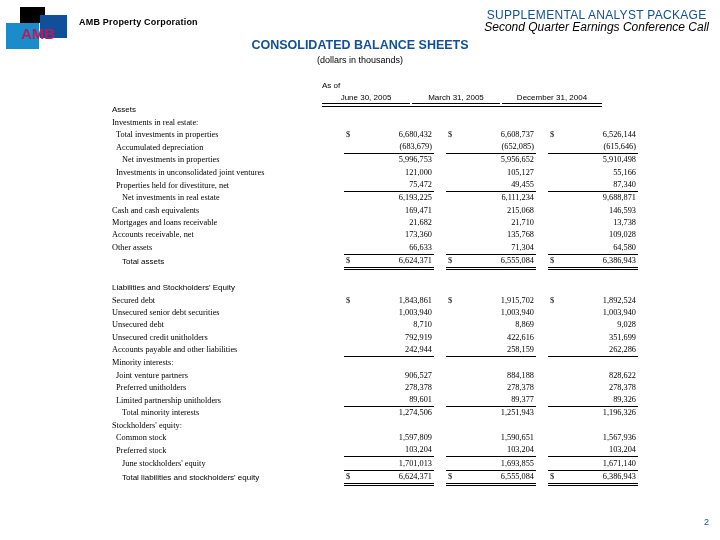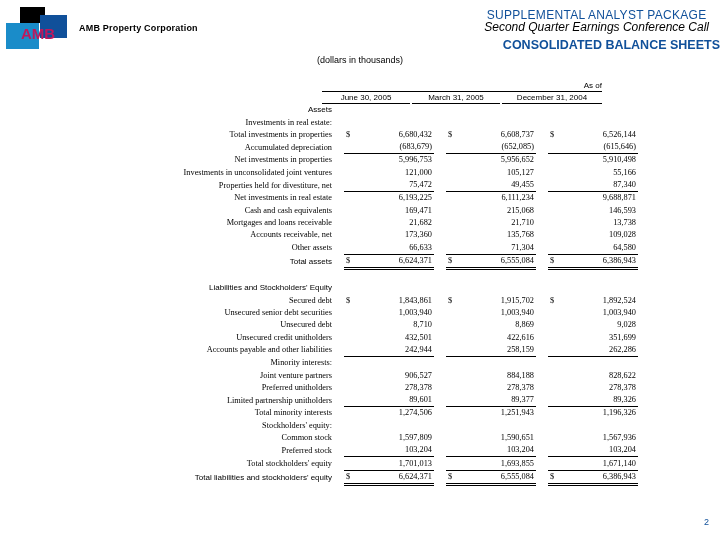--- a/index.html
+++ b/index.html
@@ -2,31 +2,31 @@
 <html><head>
 <meta charset="utf-8">
 <style>
   html, body { margin: 0; padding: 0; background: #ffffff; }
   body { width: 720px; height: 540px; position: relative; overflow: hidden; font-family: "Liberation Serif", serif; color: #000; }
   .logo { position: absolute; left: 6px; top: 7px; width: 64px; height: 42px; }
   .logo .blk { position: absolute; left: 14px; top: 0; width: 25px; height: 16px; background: #000; }
   .logo .cyan { position: absolute; left: 0; top: 16px; width: 33px; height: 26px; background: #1a8cc9; }
   .logo .navy { position: absolute; left: 34px; top: 8px; width: 27px; height: 23px; background: #10509a; }
   .logo .txt { position: absolute; left: 15px; top: 18px; font-family: "Liberation Sans", sans-serif; font-weight: bold; color: #be185d; font-size: 15px; letter-spacing: 0px; }
-  .corp { position: absolute; left: 79px; top: 23px; font-family: "Liberation Sans", sans-serif; font-weight: bold; font-size: 9px; letter-spacing: 0.2px; }
+  .corp { position: absolute; left: 79px; top: 17px; font-family: "Liberation Sans", sans-serif; font-weight: bold; font-size: 9px; letter-spacing: 0.2px; }
   .hdr-right { position: absolute; right: 11px; top: 9px; text-align: center; font-family: "Liberation Sans", sans-serif; font-size: 12px; line-height: 12px; }
   .hdr-right .l1 { color: #10509a; letter-spacing: 0.3px; }
   .hdr-right .l2 { color: #000; font-style: italic; }
-  .title { position: absolute; left: 0; width: 720px; top: 38px; text-align: right; font-family: "Liberation Sans", sans-serif; font-weight: bold; font-size: 12.5px; color: #10509a; }
+  .title { position: absolute; left: 0; width: 720px; top: 38px; text-align: center; font-family: "Liberation Sans", sans-serif; font-weight: bold; font-size: 12.5px; color: #10509a; }
   .subtitle { position: absolute; left: 0; width: 720px; top: 55px; text-align: center; font-family: "Liberation Sans", sans-serif; font-size: 9px; }
-  .asof { position: absolute; left: 322px; width: 280px; top: 81px; text-align: right; font-family: "Liberation Sans", sans-serif; font-size: 8px; border-bottom: 1px solid #000; padding-bottom: 1px; }
+  .asof { position: absolute; left: 322px; width: 280px; top: 81px; text-align: left; font-family: "Liberation Sans", sans-serif; font-size: 8px; border-bottom: 1px solid #000; padding-bottom: 16px; }
   .colhdr { position: absolute; top: 93px; font-family: "Liberation Sans", sans-serif; font-size: 8px; text-align: center; border-bottom: 1px solid #000; padding-bottom: 1px; }
   table.bs { position: absolute; left: 112px; top: 104px; border-collapse: collapse; font-size: 8.3px; }
   table.bs td { padding: 0; height: 12.3px; line-height: 12px; white-space: nowrap; vertical-align: bottom; }
-  td.lbl { width: 210px; text-align: right; }
+  td.lbl { width: 210px; }
   td.dol { width: 10px; text-align: left; padding-left: 2px !important; }
   td.num { width: 76px; text-align: right; padding-right: 2px !important; }
   td.gap { width: 12px; }
   .sec-sans { font-family: "Liberation Sans", sans-serif; font-size: 8px; }
   .i1 { padding-left: 4px !important; }
   .i2 { padding-left: 10px !important; }
   .i3 { padding-left: 10px !important; }
   tr.ul td.dol, tr.ul td.num { border-bottom: 1px solid #000; }
   tr.dbl td.dol, tr.dbl td.num { border-bottom: 3px double #000; }
   tr.top td.dol, tr.top td.num { border-top: 1px solid #000; }
@@ -271,21 +271,21 @@
         <td class="dol"></td>
         <td class="num">8,869</td>
         <td class="gap"></td>
         <td class="dol"></td>
         <td class="num">9,028</td>
       </tr>
       <tr>
         <td class="lbl">Unsecured credit unitholders</td>
         <td class="gap"></td>
         <td class="dol"></td>
-        <td class="num">432,501</td>
+        <td class="num">792,919</td>
         <td class="gap"></td>
         <td class="dol"></td>
         <td class="num">422,616</td>
         <td class="gap"></td>
         <td class="dol"></td>
         <td class="num">351,699</td>
       </tr>
       <tr class="ul">
         <td class="lbl">Accounts payable and other liabilities</td>
         <td class="gap"></td>
@@ -388,21 +388,21 @@
         <td class="dol"></td>
         <td class="num">103,204</td>
         <td class="gap"></td>
         <td class="dol"></td>
         <td class="num">103,204</td>
         <td class="gap"></td>
         <td class="dol"></td>
         <td class="num">103,204</td>
       </tr>
       <tr class="ul">
-        <td class="lbl i2">Total stockholders' equity</td>
+        <td class="lbl i2">June stockholders' equity</td>
         <td class="gap"></td>
         <td class="dol"></td>
         <td class="num">1,701,013</td>
         <td class="gap"></td>
         <td class="dol"></td>
         <td class="num">1,693,855</td>
         <td class="gap"></td>
         <td class="dol"></td>
         <td class="num">1,671,140</td>
       </tr>

